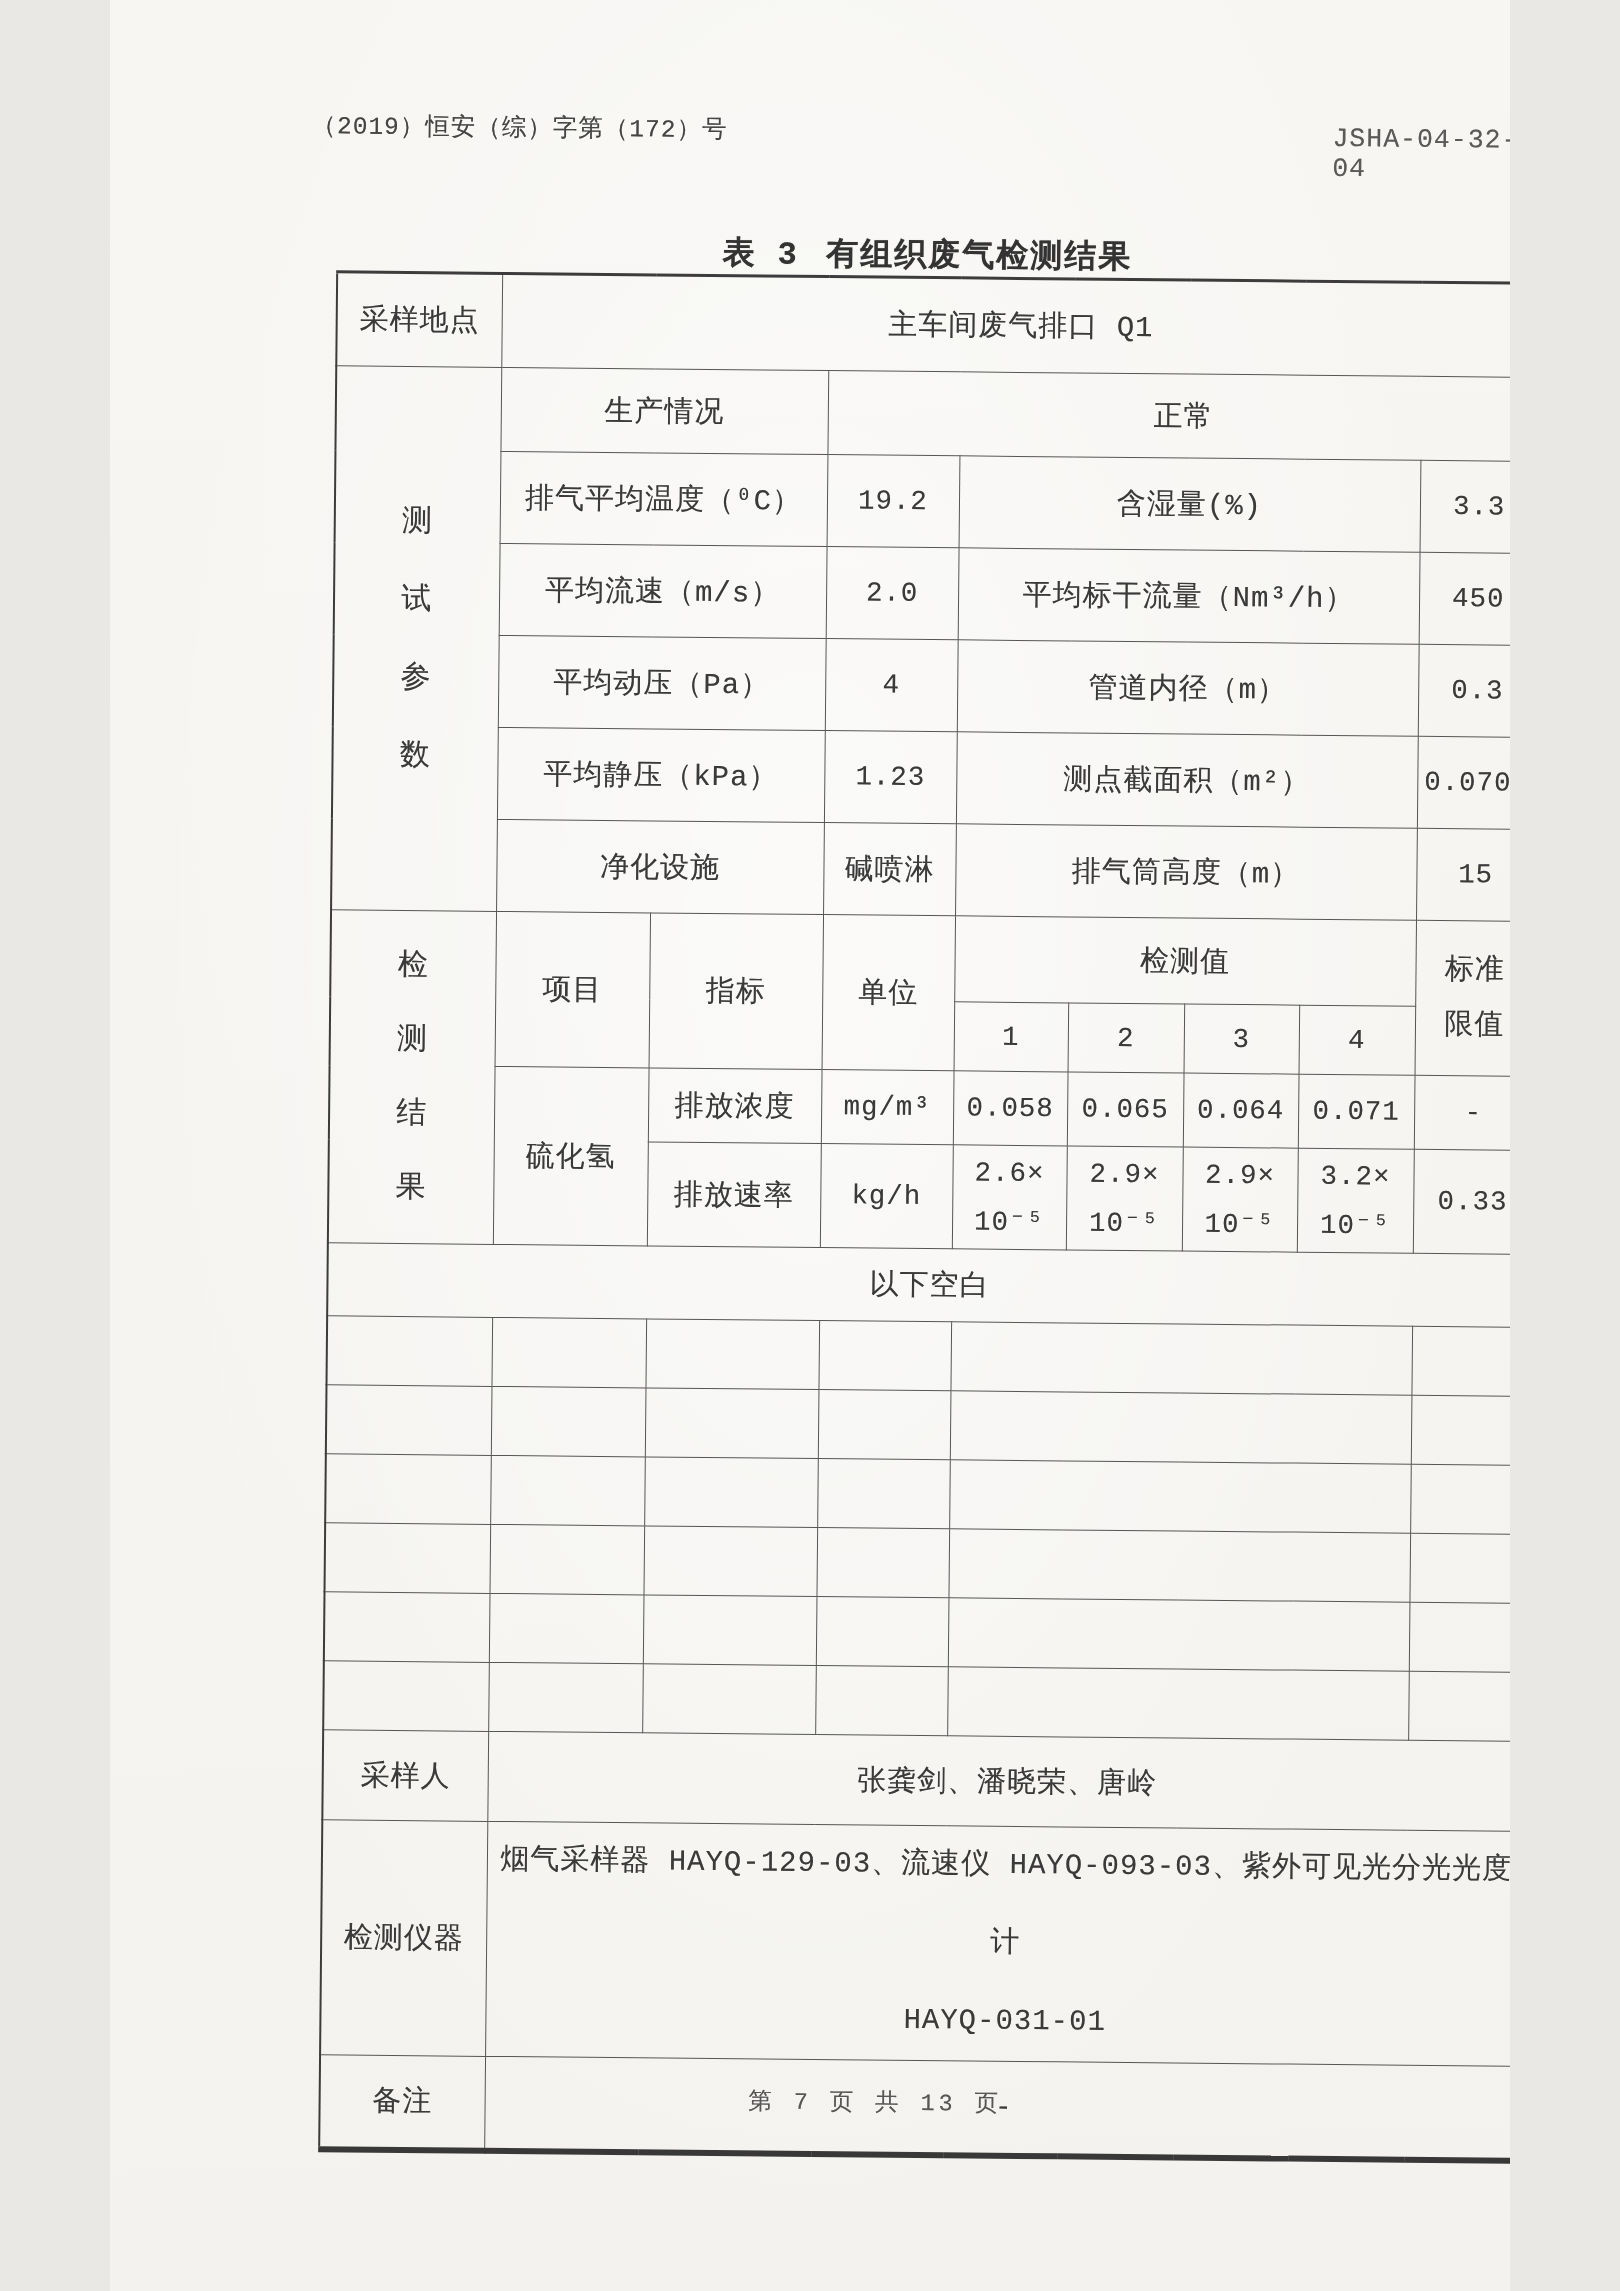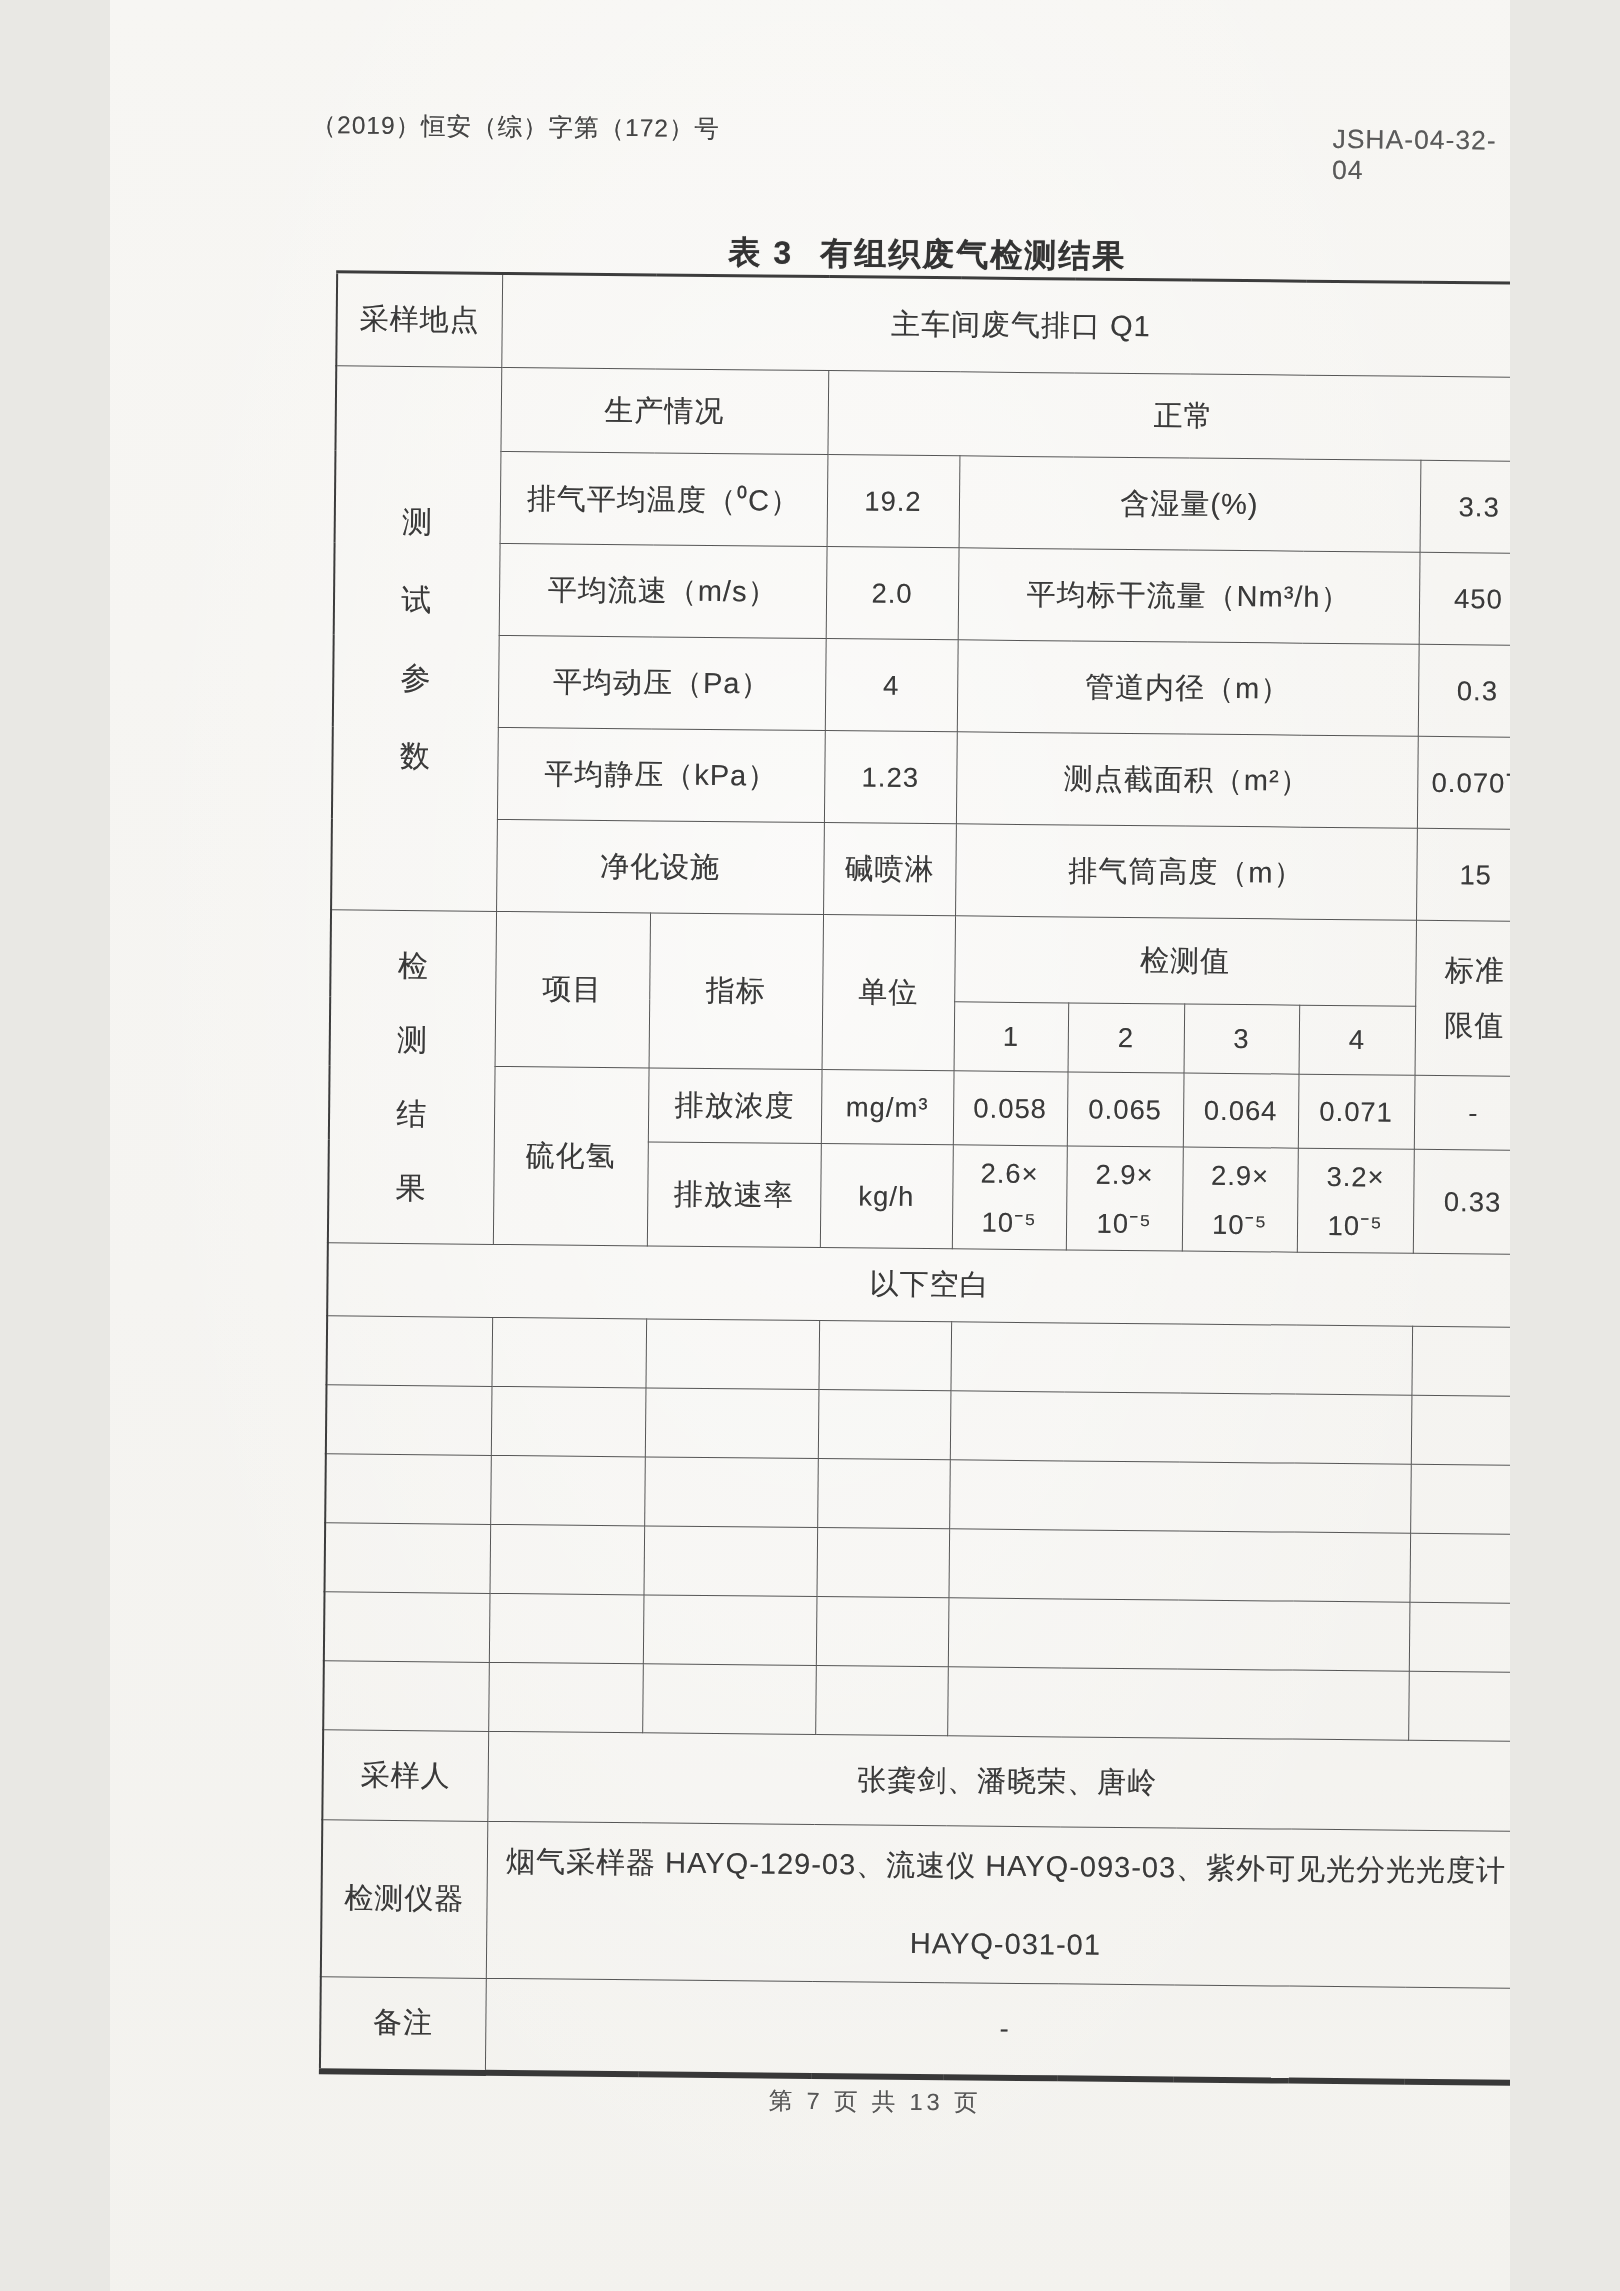--- a/index.html
+++ b/index.html
@@ -4,21 +4,21 @@
 <style>
   html,body{margin:0;padding:0;background:#e9e8e4;}
   .page{
     position:relative;
     width:1400px;height:2292px;
     margin:0 auto;
     background:
       radial-gradient(ellipse at 50% 40%, rgba(255,255,255,.55), rgba(0,0,0,0) 70%),
       linear-gradient(178deg,#f7f6f3 0%,#f5f4f1 55%,#f3f2ee 100%);
     overflow:hidden;
-    font-family:Liberation Sans, sans-serif;
+    font-family:Liberation Mono, monospace;
     color:#3a3a3a;
   }
   .sheet{
     position:absolute;inset:0;
     transform:rotate(0.55deg);
     transform-origin:810px 1127px;
   }
   .hdr-left{
     position:absolute;left:192px;top:114px;
     font-size:24.5px;letter-spacing:1px;color:#454545;

